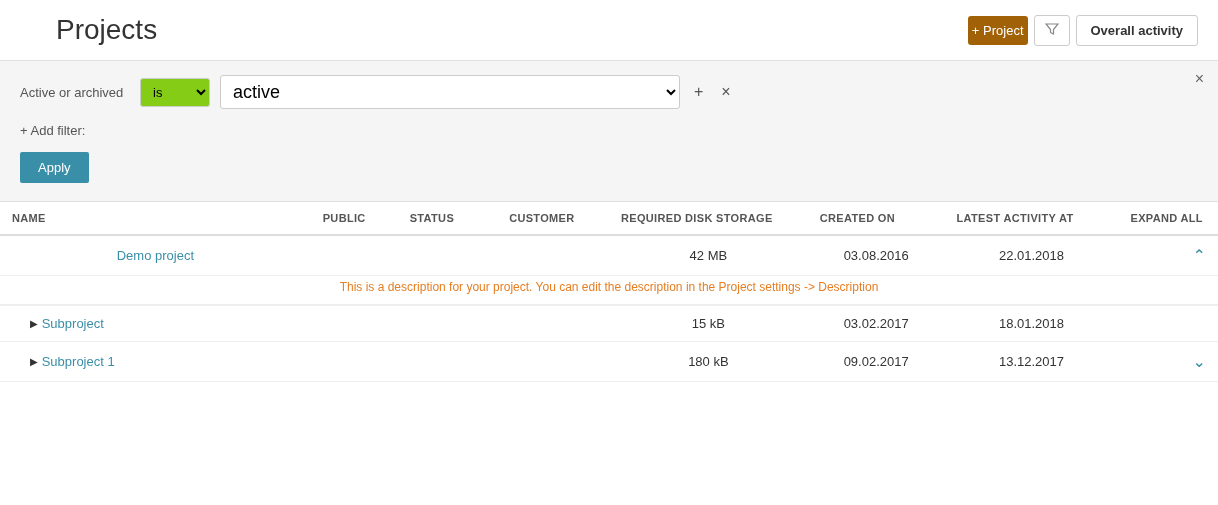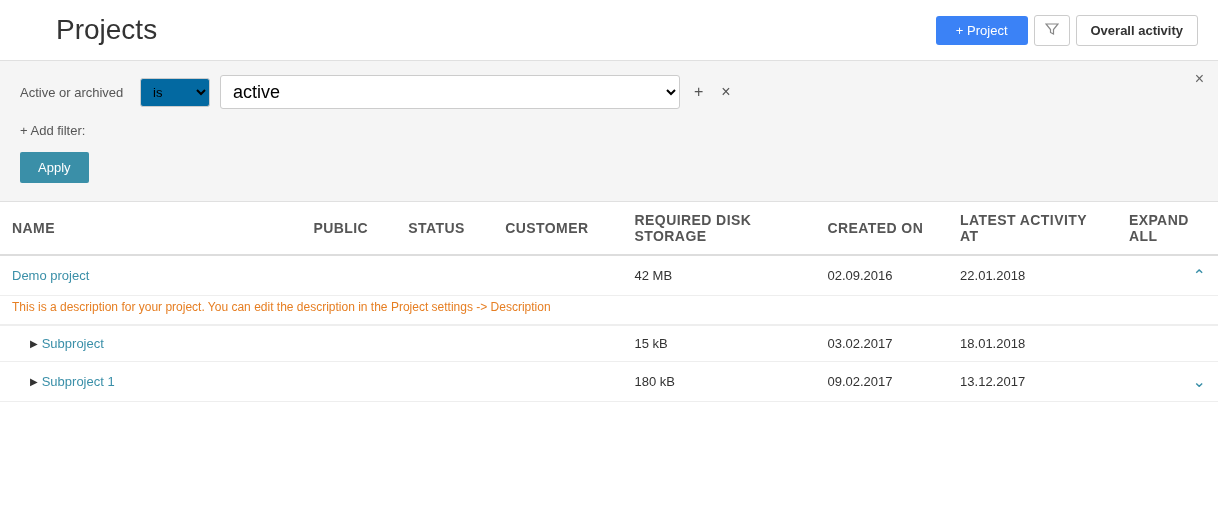--- a/index.html
+++ b/index.html
@@ -18,24 +18,24 @@
       font-weight: normal;
       color: #333;
       margin-left: 36px;
     }
     .header-actions {
       display: flex;
       align-items: center;
       gap: 6px;
     }
     .btn-new-project {
-      background: #3b82f6;
+      background: #a16207;
       color: #fff;
       border: none;
-      padding: 7px 20px;
+      padding: 7px 4px;
       border-radius: 3px;
       cursor: pointer;
       font-size: 13px;
       display: flex;
       align-items: center;
       gap: 4px;
       text-align: right;
     }
     .btn-filter-icon {
       background: #fff;
@@ -84,21 +84,21 @@
     .filter-label {
       min-width: 110px;
       color: #555;
       font-size: 13px;
     }
     .filter-select-small {
       border: 1px solid #ccc;
       border-radius: 3px;
       padding: 5px 8px;
       font-size: 13px;
-      background: #0369a1;
+      background: #84cc16;
       cursor: pointer;
       min-width: 70px;
     }
     .filter-select-value {
       border: 1px solid #ccc;
       border-radius: 3px;
       padding: 5px 8px;
       font-size: 18px;
       background: #fff;
       cursor: pointer;
@@ -145,31 +145,32 @@
     .projects-table {
       width: 100%;
       border-collapse: collapse;
     }
     .projects-table thead tr {
       border-bottom: 2px solid #ddd;
     }
     .projects-table th {
       padding: 10px 12px;
       text-align: left;
-      font-size: 14px;
+      font-size: 11px;
       font-weight: bold;
       color: #555;
       letter-spacing: 0.03em;
       text-transform: uppercase;
     }
     .projects-table td {
       padding: 10px 12px;
       font-size: 13px;
       border-bottom: 1px solid #eee;
       vertical-align: middle;
+      text-align: center;
     }
     .project-link {
       color: #3a8fa8;
       text-decoration: none;
       cursor: pointer;
     }
     .project-description {
       color: #e67e22;
       font-size: 12px;
       padding: 4px 12px 10px;
@@ -270,21 +271,21 @@
   <tbody>
 
     <tr class="table-row">
       <td class="col-name">
         <a class="project-link">Demo project</a>
       </td>
       <td class="col-public"></td>
       <td class="col-status"></td>
       <td class="col-customer"></td>
       <td class="col-disk">42 MB</td>
-      <td class="col-created">02.09.2016</td>
+      <td class="col-created">03.08.2016</td>
       <td class="col-activity">22.01.2018</td>
       <td class="col-expand" style="text-align:right;">
         <span class="chevron-up">⌃</span>
       </td>
     </tr>
 
     <tr>
       <td colspan="8" style="padding:0; border-bottom:1px solid #eee;">
         <div class="project-description">This is a description for your project. You can edit the description in the Project settings -&gt; Description</div>
       </td>

